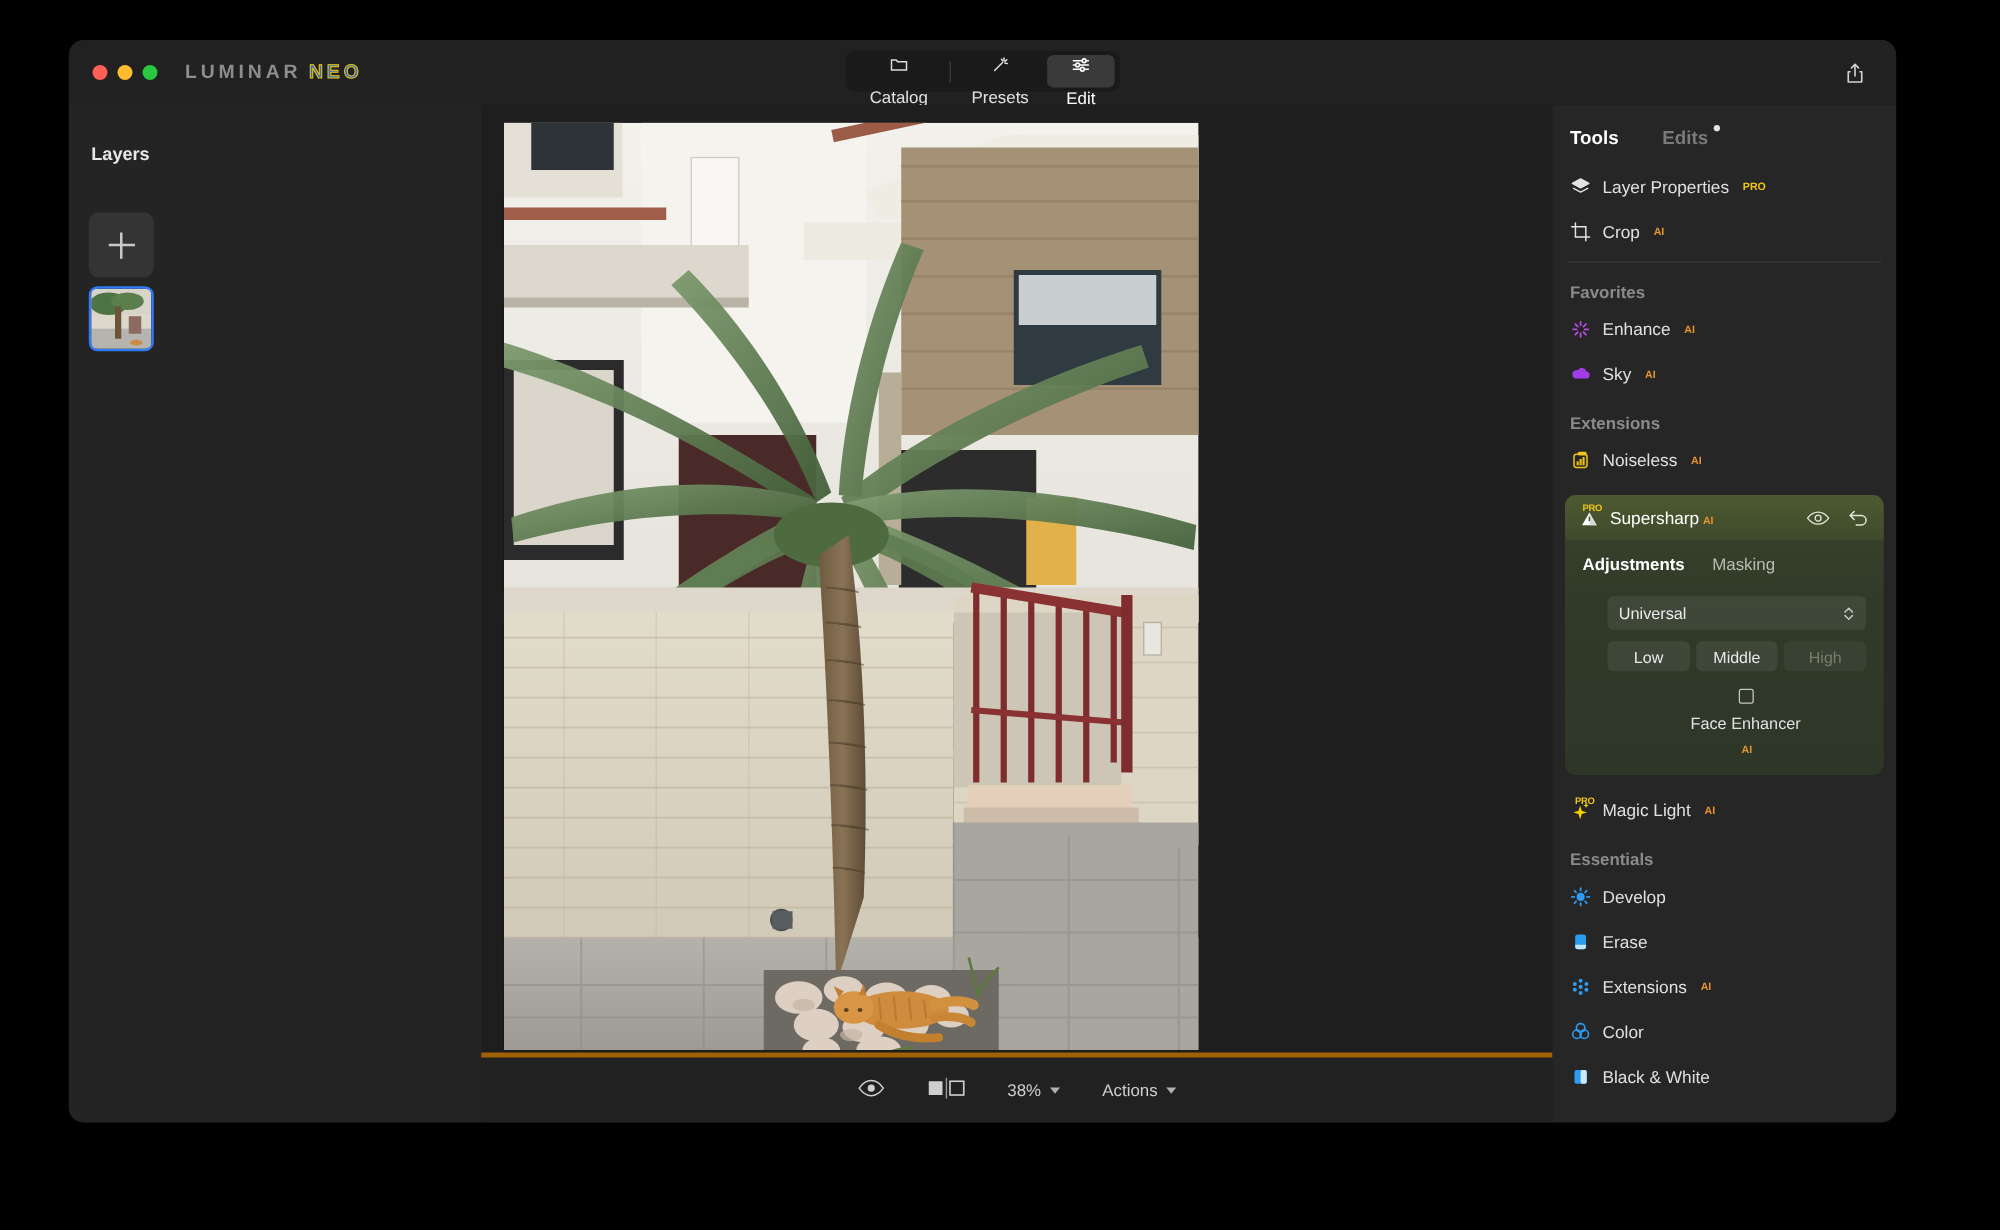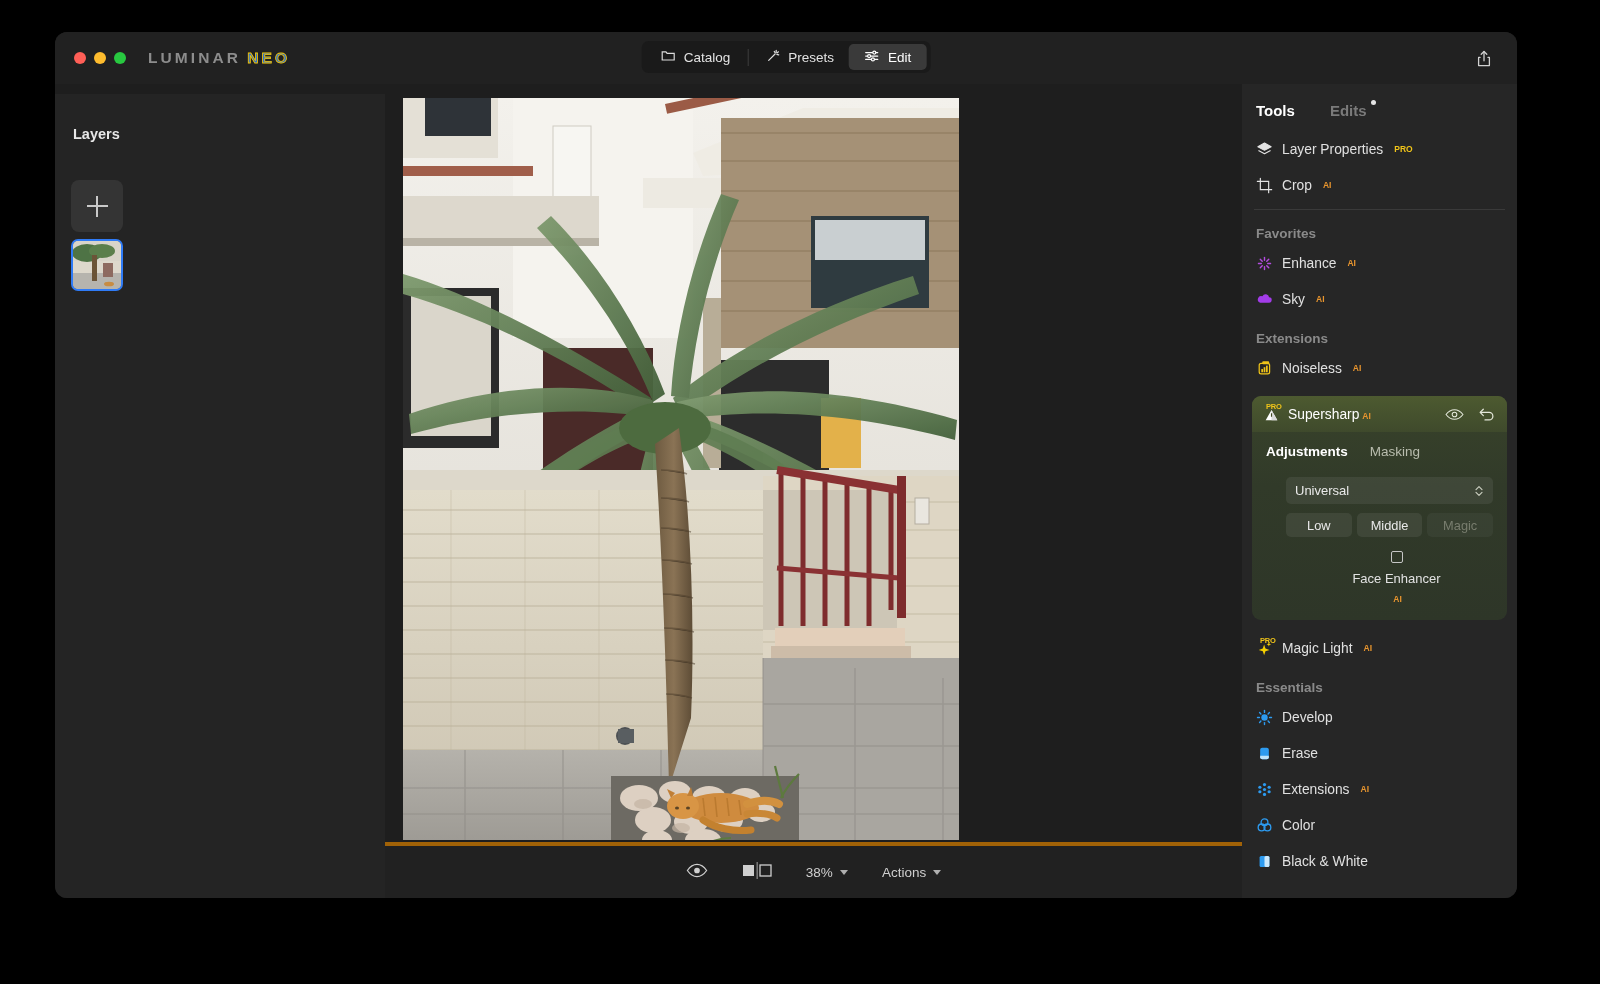--- a/index.html
+++ b/index.html
@@ -51,33 +51,33 @@
     background: #1a1a1a;
     border-radius: 7px;
     height: 32px;
     padding: 0 4px;
   }
   .mode-tab {
     display: flex; align-items: center; gap: 8px;
     height: 26px; padding: 0 15px;
     border-radius: 5px;
     font-size: 13.5px; color: #e2e2e2;
-    cursor: pointer; white-space: nowrap;
+    cursor: pointer; white-space: nowrap; flex-direction: column;
   }
   .mode-tab.active { background: #3a3a3a; color: #fff; }
   .tab-sep { width: 1px; height: 17px; background: #3d3d3d; margin: 0 2px; }
 
   #share-btn {
     position: absolute; right: 22px; top: 16px;
     width: 22px; height: 22px; cursor: pointer;
   }
 
   
   #layers-panel {
-    position: absolute; left: 0; top: 62px; bottom: 0; width: 330px;
+    position: absolute; left: 0; top: 52px; bottom: 0; width: 330px;
     background: #242424;
   }
   #layers-title {
     margin: 32px 0 0 18px;
     font-size: 14.5px; font-weight: 700; color: #e8e8e8;
   }
   #add-layer-btn {
     position: absolute; left: 16px; top: 86px;
     width: 52px; height: 52px;
     background: #343434; border-radius: 8px;
@@ -675,21 +675,21 @@
           <svg width="10" height="14" viewBox="0 0 10 14" fill="none" stroke="#c8ccbe" stroke-width="1.2" stroke-linecap="round" stroke-linejoin="round">
             <path d="M2 5.6 5 2.6l3 3"></path>
               <path d="M2 8.4 5 11.4l3-3"></path>
           </svg>
         </span>
       </div>
 
       <div id="ss-seg">
         <span class="seg">Low</span>
         <span class="seg">Middle</span>
-        <span class="seg disabled">Magic</span>
+        <span class="seg disabled">High</span>
       </div>
 
       <div id="ss-check">
         <span class="box"></span>
         <span>Face Enhancer</span>
         <span class="sup ai">AI</span>
       </div>
     </div>
 
     <div class="tool-row" style="margin-top:10px">

